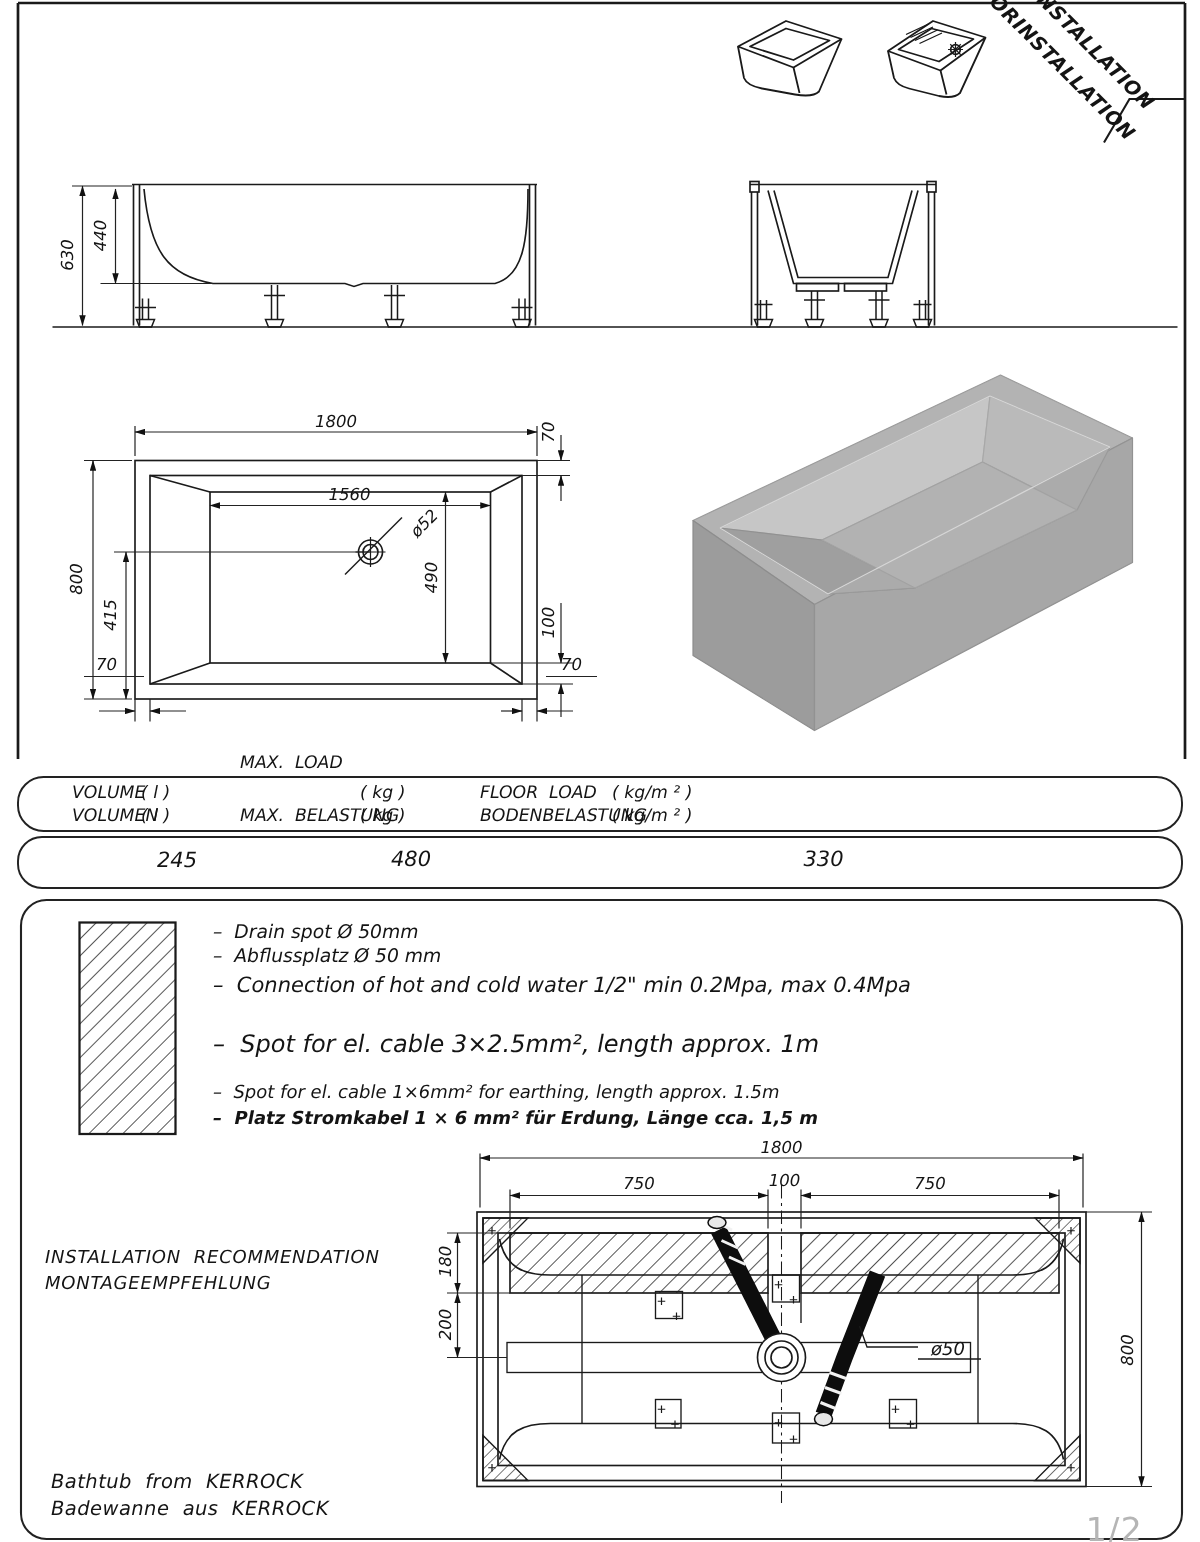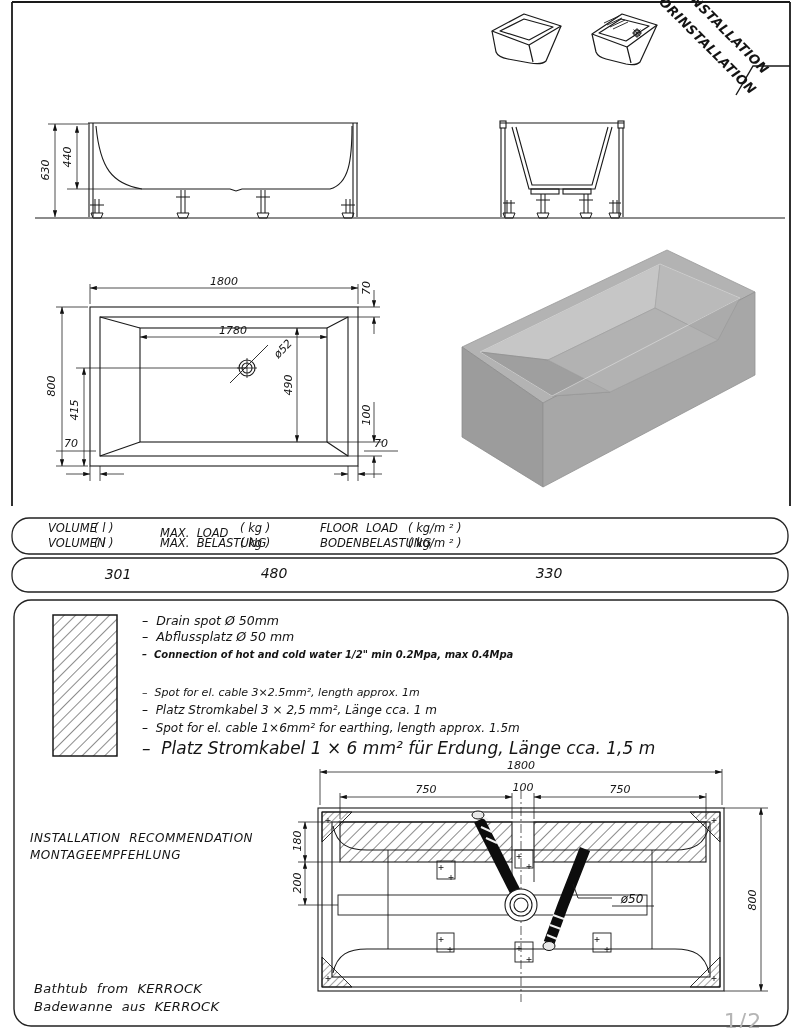--- a/index.html
+++ b/index.html
@@ -236,52 +236,51 @@
 </svg>
 
 <div class="lbl ban" style="left:721px;top:26px;">REINSTALLATION</div>
 <div class="lbl ban" style="left:704px;top:42px;">VORINSTALLATION</div>
 
 <div class="lbl dim r90" style="left:45px;top:170px;">630</div>
 <div class="lbl dim r90" style="left:67px;top:157px;">440</div>
 
 <div class="lbl dim ctr" style="left:224px;top:281px;">1800</div>
 <div class="lbl dim r90" style="left:366px;top:288px;">70</div>
-<div class="lbl dim ctr" style="left:233px;top:330px;">1780</div>
+<div class="lbl dim ctr" style="left:233px;top:330px;">1560</div>
 <div class="lbl dim r45" style="left:283px;top:349px;">ø52</div>
 <div class="lbl dim r90" style="left:288px;top:385px;">490</div>
 <div class="lbl dim r90" style="left:51px;top:386px;">800</div>
 <div class="lbl dim r90" style="left:74px;top:410px;">415</div>
 <div class="lbl dim r90" style="left:366px;top:415px;">100</div>
 <div class="lbl dim ctr" style="left:71px;top:443px;">70</div>
 <div class="lbl dim ctr" style="left:381px;top:443px;">70</div>
 
 <div class="lbl tbl" style="left:48px;top:521px;">VOLUME</div>
 <div class="lbl tbl" style="left:94px;top:521px;">( l )</div>
 <div class="lbl tbl" style="left:48px;top:536px;">VOLUMEN</div>
 <div class="lbl tbl" style="left:94px;top:536px;">( l )</div>
-<div class="lbl tbl" style="left:160px;top:526px;">MAX.  LOAD</div>
+<div class="lbl tbl" style="left:160px;top:501px;">MAX.  LOAD</div>
 <div class="lbl tbl" style="left:240px;top:521px;">( kg )</div>
 <div class="lbl tbl" style="left:160px;top:536px;font-style:italic;">MAX.  BELASTUNG</div>
 <div class="lbl tbl" style="left:240px;top:536px;">( kg )</div>
 <div class="lbl tbl" style="left:320px;top:521px;">FLOOR  LOAD</div>
 <div class="lbl tbl" style="left:408px;top:521px;">( kg/m ² )</div>
 <div class="lbl tbl" style="left:320px;top:536px;">BODENBELASTUNG</div>
 <div class="lbl tbl" style="left:408px;top:536px;">( kg/m ² )</div>
-<div class="lbl val ctr" style="left:118px;top:574px;">301</div>
+<div class="lbl val ctr" style="left:118px;top:574px;">245</div>
 <div class="lbl val ctr" style="left:274px;top:573px;">480</div>
 <div class="lbl val ctr" style="left:537px;top:573px;margin-left:12px;">330</div>
 
 <div class="lbl note" style="left:142px;top:613px;">–  Drain spot Ø 50mm</div>
 <div class="lbl note" style="left:142px;top:629px;">–  Abflussplatz Ø 50 mm</div>
-<div class="lbl note" style="left:142px;top:649px;font-size:10px;font-weight:bold;">–  Connection of hot and cold water 1/2" min 0.2Mpa, max 0.4Mpa</div>
-<div class="lbl note" style="left:142px;top:686px;font-size:11px;">–  Spot for el. cable 3×2.5mm², length approx. 1m</div>
-<div class="lbl note" style="left:142px;top:703px;font-size:12px;">–  Platz Stromkabel 3 × 2,5 mm², Länge cca. 1 m</div>
+<div class="lbl note" style="left:142px;top:649px;font-size:14px;">–  Connection of hot and cold water 1/2" min 0.2Mpa, max 0.4Mpa</div>
+<div class="lbl note" style="left:142px;top:686px;font-size:16px;">–  Spot for el. cable 3×2.5mm², length approx. 1m</div>
 <div class="lbl note" style="left:142px;top:721px;font-size:12px;">–  Spot for el. cable 1×6mm² for earthing, length approx. 1.5m</div>
-<div class="lbl note" style="left:142px;top:738px;font-size:17px;">–  Platz Stromkabel 1 × 6 mm² für Erdung, Länge cca. 1,5 m</div>
+<div class="lbl note" style="left:142px;top:738px;font-size:12px;font-weight:bold;">–  Platz Stromkabel 1 × 6 mm² für Erdung, Länge cca. 1,5 m</div>
 
 <div class="lbl sect" style="left:30px;top:831px;">INSTALLATION  RECOMMENDATION</div>
 <div class="lbl sect" style="left:30px;top:848px;">MONTAGEEMPFEHLUNG</div>
 
 <div class="lbl dim ctr" style="left:521px;top:765px;">1800</div>
 <div class="lbl dim ctr" style="left:426px;top:789px;">750</div>
 <div class="lbl dim ctr" style="left:523px;top:787px;">100</div>
 <div class="lbl dim ctr" style="left:620px;top:789px;">750</div>
 <div class="lbl dim r90" style="left:297px;top:841px;">180</div>
 <div class="lbl dim r90" style="left:297px;top:883px;">200</div>

